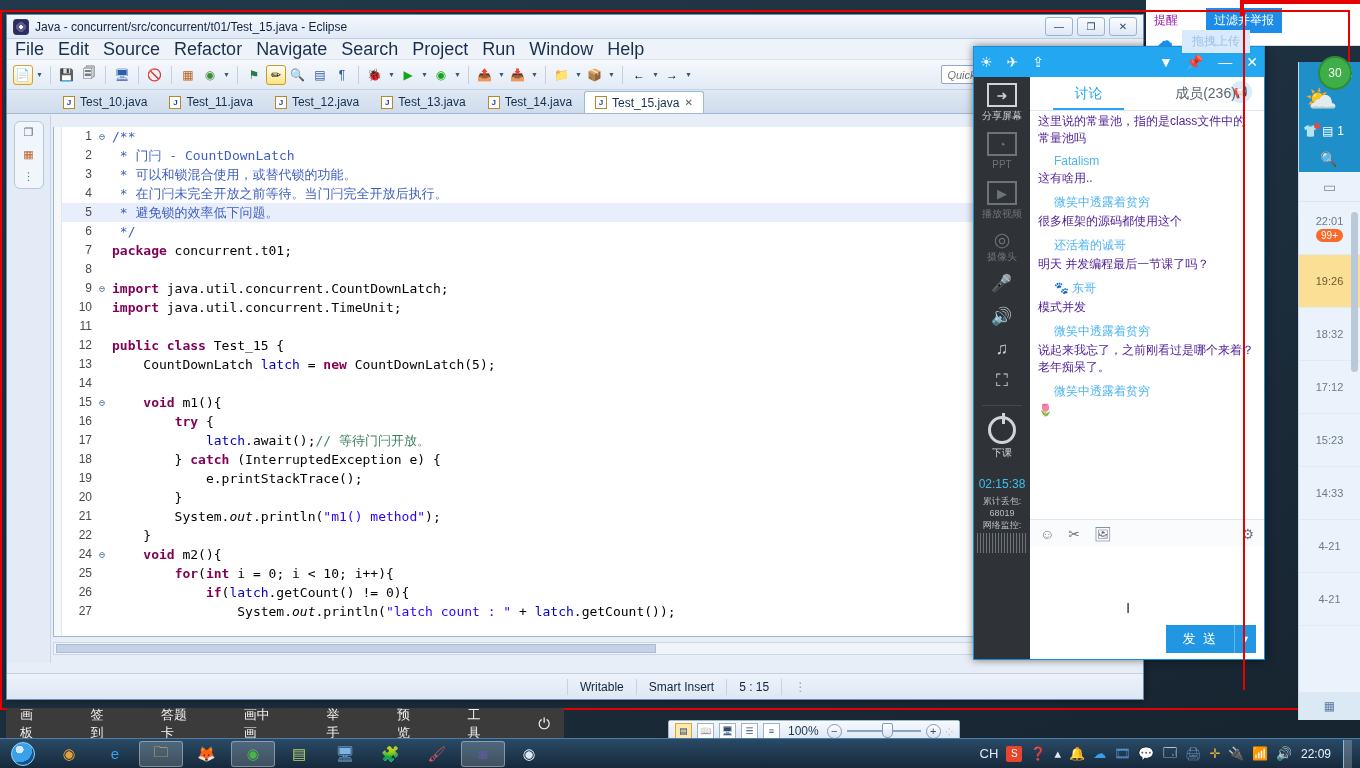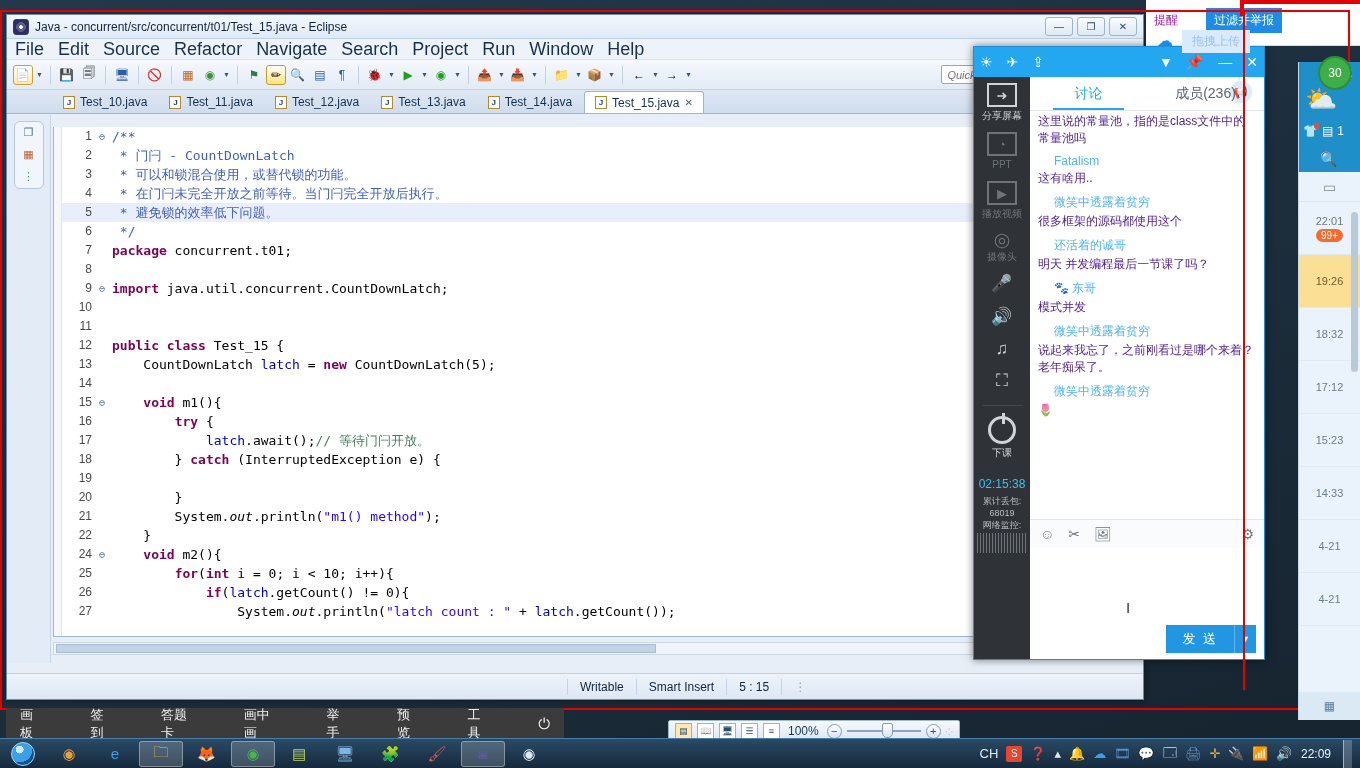--- a/index.html
+++ b/index.html
@@ -385,30 +385,30 @@
       <div class="code-area" id="code-area">
           <div class="code-line"><span class="ln">1</span><span class="fold">⊖</span><span class="ctext"><span class="cmtdoc">/**</span></span></div>
           <div class="code-line"><span class="ln">2</span><span class="fold"></span><span class="ctext"><span class="cmtdoc"> * 门闩 - CountDownLatch</span></span></div>
           <div class="code-line"><span class="ln">3</span><span class="fold"></span><span class="ctext"><span class="cmtdoc"> * 可以和锁混合使用，或替代锁的功能。</span></span></div>
           <div class="code-line"><span class="ln">4</span><span class="fold"></span><span class="ctext"><span class="cmtdoc"> * 在门闩未完全开放之前等待。当门闩完全开放后执行。</span></span></div>
           <div class="code-line hl"><span class="ln">5</span><span class="fold"></span><span class="ctext"><span class="cmtdoc"> * 避免锁的效率低下问题。</span></span></div>
           <div class="code-line"><span class="ln">6</span><span class="fold"></span><span class="ctext"><span class="cmtdoc"> */</span></span></div>
           <div class="code-line"><span class="ln">7</span><span class="fold"></span><span class="ctext"><span class="kw">package</span><span> concurrent.t01;</span></span></div>
           <div class="code-line"><span class="ln">8</span><span class="fold"></span><span class="ctext"><span></span></span></div>
           <div class="code-line"><span class="ln">9</span><span class="fold">⊖</span><span class="ctext"><span class="kw">import</span><span> java.util.concurrent.CountDownLatch;</span></span></div>
-          <div class="code-line"><span class="ln">10</span><span class="fold"></span></div>
+          <div class="code-line"><span class="ln">10</span><span class="fold"></span><span class="ctext"><span class="kw">import</span><span> java.util.concurrent.TimeUnit;</span></span></div>
           <div class="code-line"><span class="ln">11</span><span class="fold"></span><span class="ctext"><span></span></span></div>
           <div class="code-line"><span class="ln">12</span><span class="fold"></span><span class="ctext"><span class="kw">public class</span><span> Test_15 {</span></span></div>
           <div class="code-line"><span class="ln">13</span><span class="fold"></span><span class="ctext"><span>    CountDownLatch </span><span class="fld">latch</span><span> = </span><span class="kw">new</span><span> CountDownLatch(</span><span class="num">5</span><span>);</span></span></div>
           <div class="code-line"><span class="ln">14</span><span class="fold"></span><span class="ctext"><span></span></span></div>
           <div class="code-line"><span class="ln">15</span><span class="fold">⊖</span><span class="ctext"><span>    </span><span class="kw">void</span><span> m1(){</span></span></div>
           <div class="code-line"><span class="ln">16</span><span class="fold"></span><span class="ctext"><span>        </span><span class="kw">try</span><span> {</span></span></div>
           <div class="code-line"><span class="ln">17</span><span class="fold"></span><span class="ctext"><span>            </span><span class="fld">latch</span><span>.await();</span><span class="cmt">// 等待门闩开放。</span></span></div>
           <div class="code-line"><span class="ln">18</span><span class="fold"></span><span class="ctext"><span>        } </span><span class="kw">catch</span><span> (InterruptedException e) {</span></span></div>
-          <div class="code-line"><span class="ln">19</span><span class="fold"></span></div>
+          <div class="code-line"><span class="ln">19</span><span class="fold"></span><span class="ctext"><span>            e.printStackTrace();</span></span></div>
           <div class="code-line"><span class="ln">20</span><span class="fold"></span><span class="ctext"><span>        }</span></span></div>
           <div class="code-line"><span class="ln">21</span><span class="fold"></span><span class="ctext"><span>        System.</span><span class="stat">out</span><span>.println(</span><span class="str">"m1() method"</span><span>);</span></span></div>
           <div class="code-line"><span class="ln">22</span><span class="fold"></span><span class="ctext"><span>    }</span></span></div>
           <div class="code-line"><span class="ln">24</span><span class="fold">⊖</span><span class="ctext"><span>    </span><span class="kw">void</span><span> m2(){</span></span></div>
           <div class="code-line"><span class="ln">25</span><span class="fold"></span><span class="ctext"><span>        </span><span class="kw">for</span><span>(</span><span class="kw">int</span><span> i = </span><span class="num">0</span><span>; i &lt; </span><span class="num">10</span><span>; i++){</span></span></div>
           <div class="code-line"><span class="ln">26</span><span class="fold"></span><span class="ctext"><span>            </span><span class="kw">if</span><span>(</span><span class="fld">latch</span><span>.getCount() != </span><span class="num">0</span><span>){</span></span></div>
           <div class="code-line"><span class="ln">27</span><span class="fold"></span><span class="ctext"><span>                System.</span><span class="stat">out</span><span>.println(</span><span class="str">"latch count : "</span><span> + </span><span class="fld">latch</span><span>.getCount());</span></span></div>
         </div>
     </div>
     <div class="ec-hscroll">

